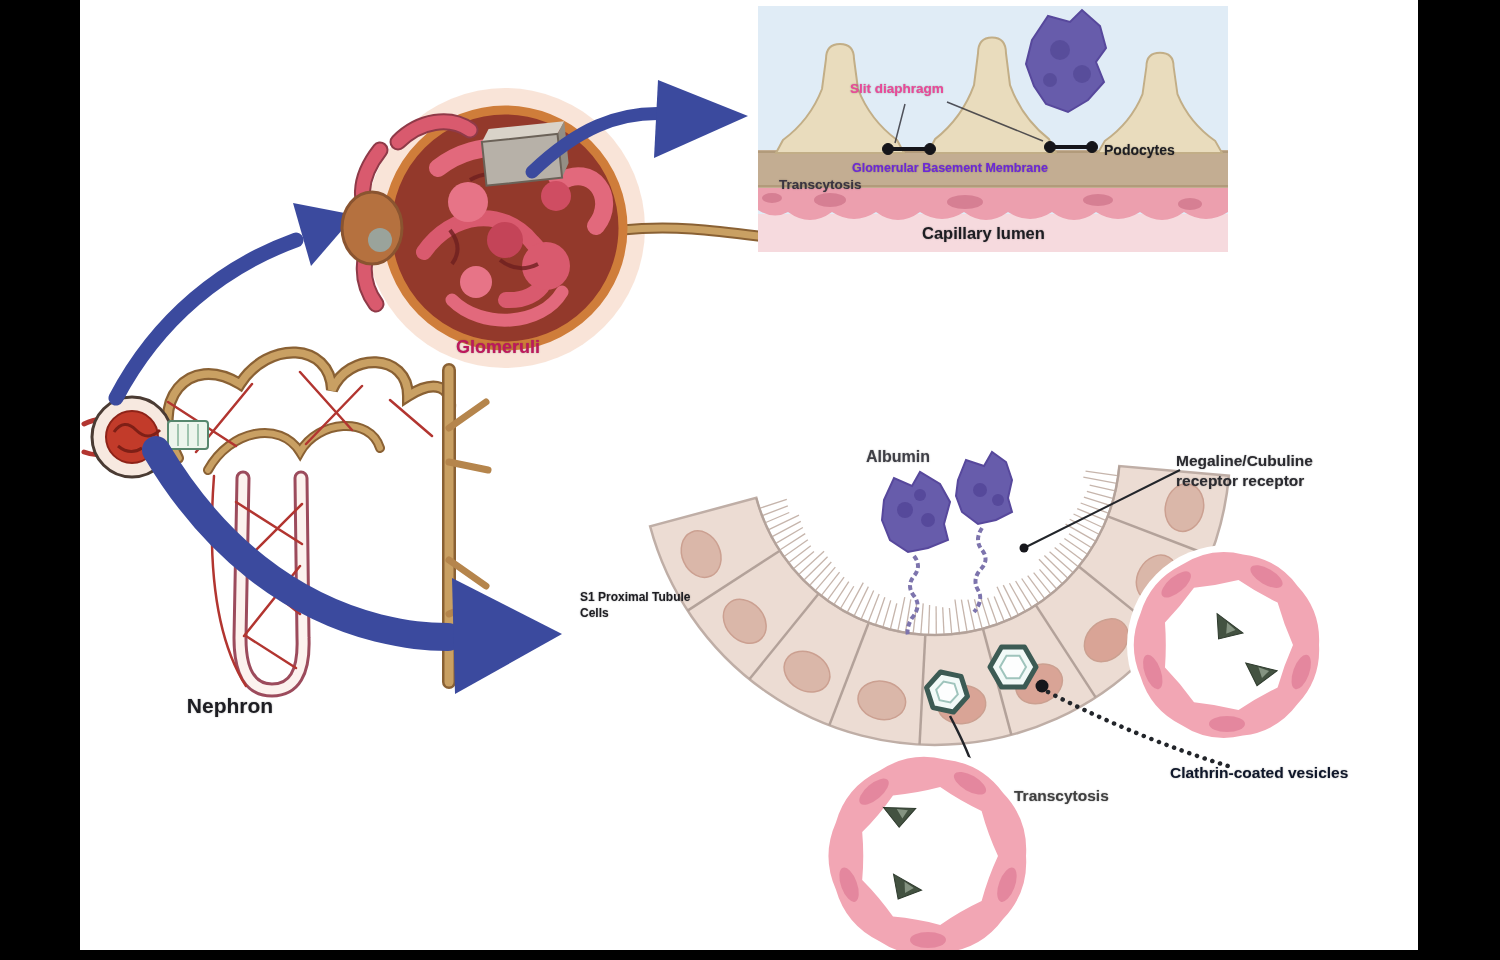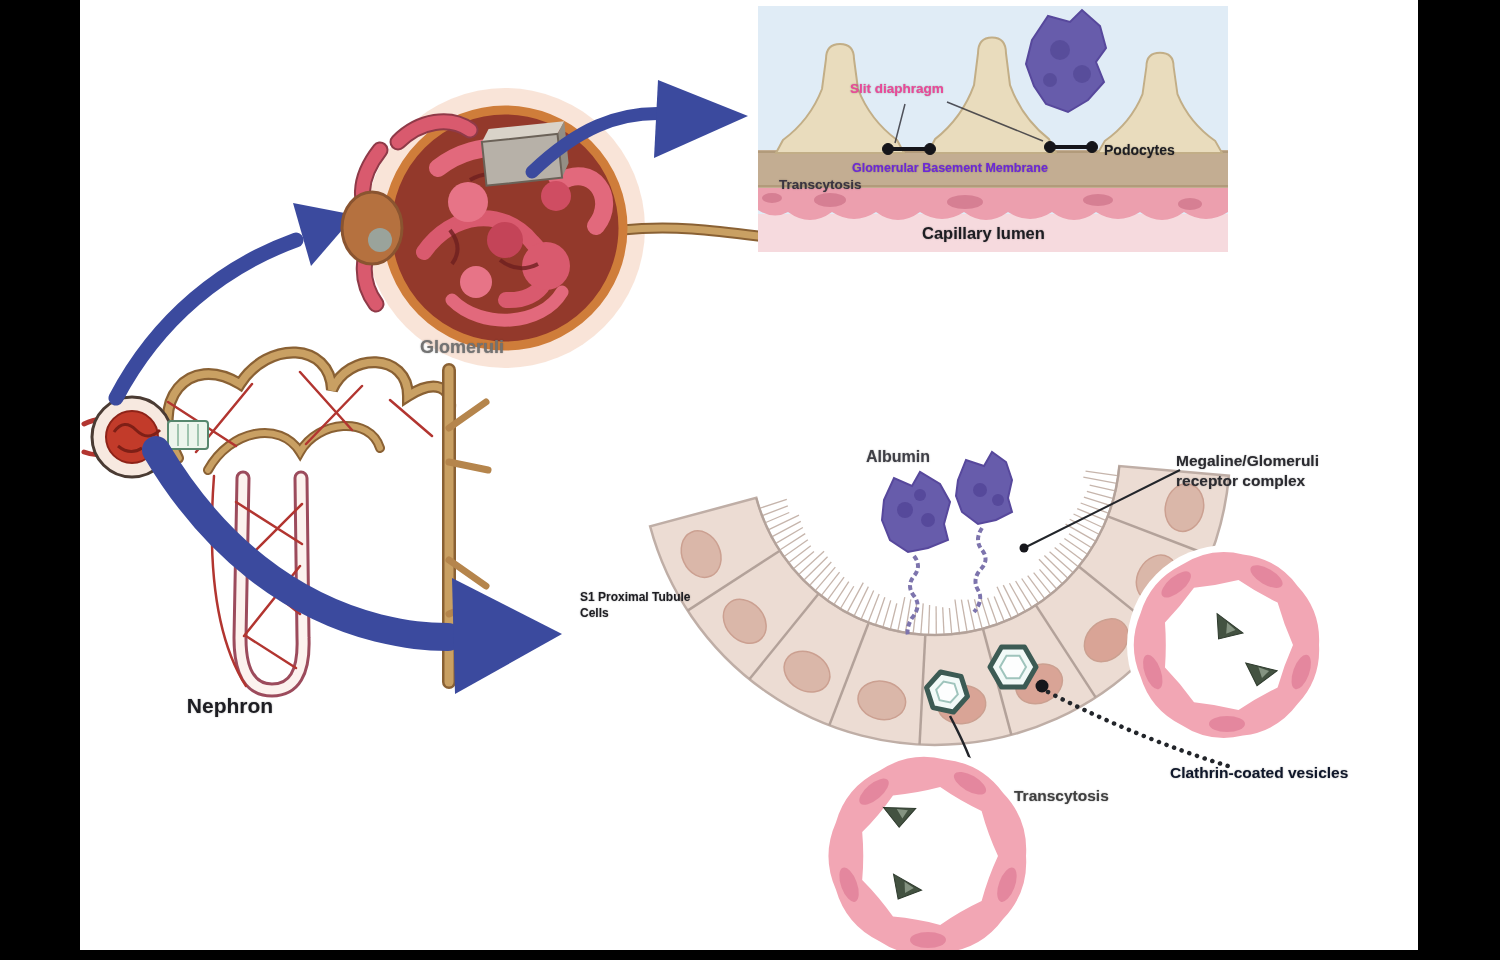--- a/index.html
+++ b/index.html
@@ -274,30 +274,30 @@
         <ellipse cx="1176.2197788347635" cy="584.4824889936008" rx="18" ry="8" fill="#e2849b" opacity="0.9" transform="rotate(320 1176.2197788347635 584.4824889936008)"></ellipse>
         <ellipse cx="1266.5" cy="576.5839931010294" rx="18" ry="8" fill="#e2849b" opacity="0.9" transform="rotate(390 1266.5 576.5839931010294)"></ellipse>
         <path d="M-14,-10 L16,2 L-6,14 Z" fill="#435241" stroke="#2e3a2d" stroke-width="1" transform="translate(1228 627) rotate(15)"></path>
         <path d="M-2,-4 L8,1 L0,7 Z" fill="#8c9a88" opacity="0.9" transform="translate(1228 627) rotate(15)"></path>
         <path d="M-14,-10 L16,2 L-6,14 Z" fill="#435241" stroke="#2e3a2d" stroke-width="1" transform="translate(1261 671) rotate(-8)"></path>
         <path d="M-2,-4 L8,1 L0,7 Z" fill="#8c9a88" opacity="0.9" transform="translate(1261 671) rotate(-8)"></path>
       </g>
   </svg>
 
   <div class="lbl" style="left:160px;top:692px;width:140px;text-align:center;font-size:21px">Nephron</div>
-  <div class="lbl" style="left:420px;top:336px;width:120px;text-align:left;font-size:18px;color:#737373">Glomeruli</div>
+  <div class="lbl" style="left:420px;top:336px;width:120px;text-align:right;font-size:18px;color:#be185d">Glomeruli</div>
 
   <div class="lbl" style="left:850px;top:80px;font-size:13.5px;color:#ec4899">Slit diaphragm</div>
   <div class="lbl" style="left:1104px;top:141px;font-size:14px">Podocytes</div>
   <div class="lbl" style="left:852px;top:160px;width:290px;font-size:12.5px;color:#6d28d9">Glomerular Basement Membrane</div>
   <div class="lbl" style="left:779px;top:176px;font-size:13.5px;color:#3a3440">Transcytosis</div>
   <div class="lbl" style="left:922px;top:223px;font-size:16.5px">Capillary lumen</div>
 
   <div class="lbl" style="left:866px;top:447px;font-size:16px;font-weight:700;color:#3f3f46">Albumin</div>
-  <div class="lbl" style="left:1176px;top:451px;width:195px;font-size:15.5px;font-weight:600;color:#2b2b30">Megaline/Glomeruli receptor complex</div>
+  <div class="lbl" style="left:1176px;top:451px;width:195px;font-size:15.5px;font-weight:600;color:#2b2b30">Megaline/Cubuline receptor receptor</div>
   <div class="lbl" style="left:580px;top:590px;width:135px;font-size:12px">S1 Proximal Tubule Cells</div>
   <div class="lbl" style="left:1170px;top:763px;width:250px;font-size:15.5px;font-weight:600;color:#0f172a">Clathrin-coated vesicles</div>
   <div class="lbl" style="left:1014px;top:786px;font-size:15.5px;font-weight:700;color:#404040">Transcytosis</div>
 
   <div id="bar-left" class="bar"></div>
   <div id="bar-right" class="bar"></div>
   <div id="bar-bottom" class="bar"></div>
 </div>
 
 </body></html>

